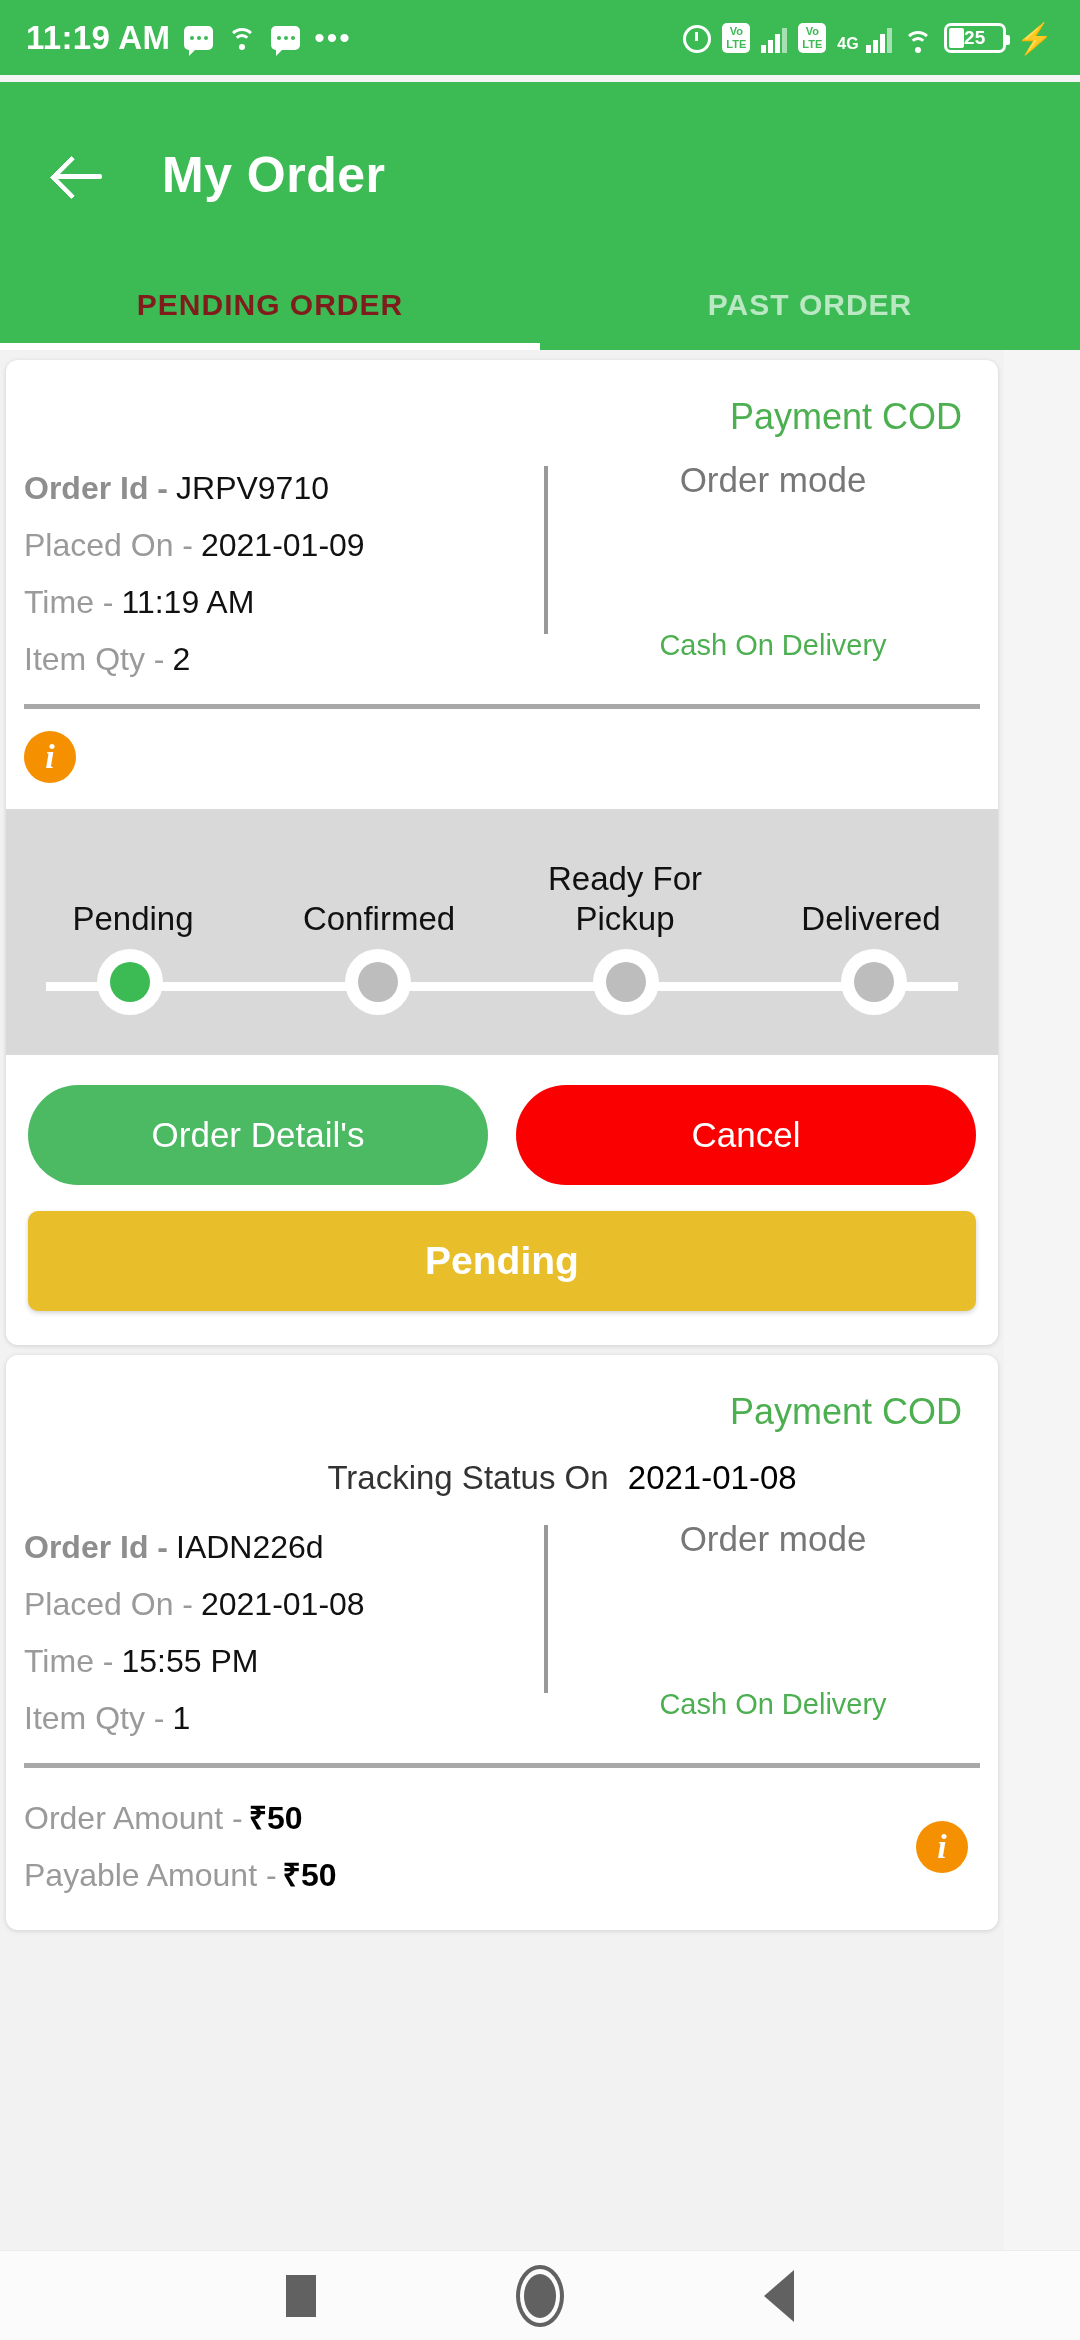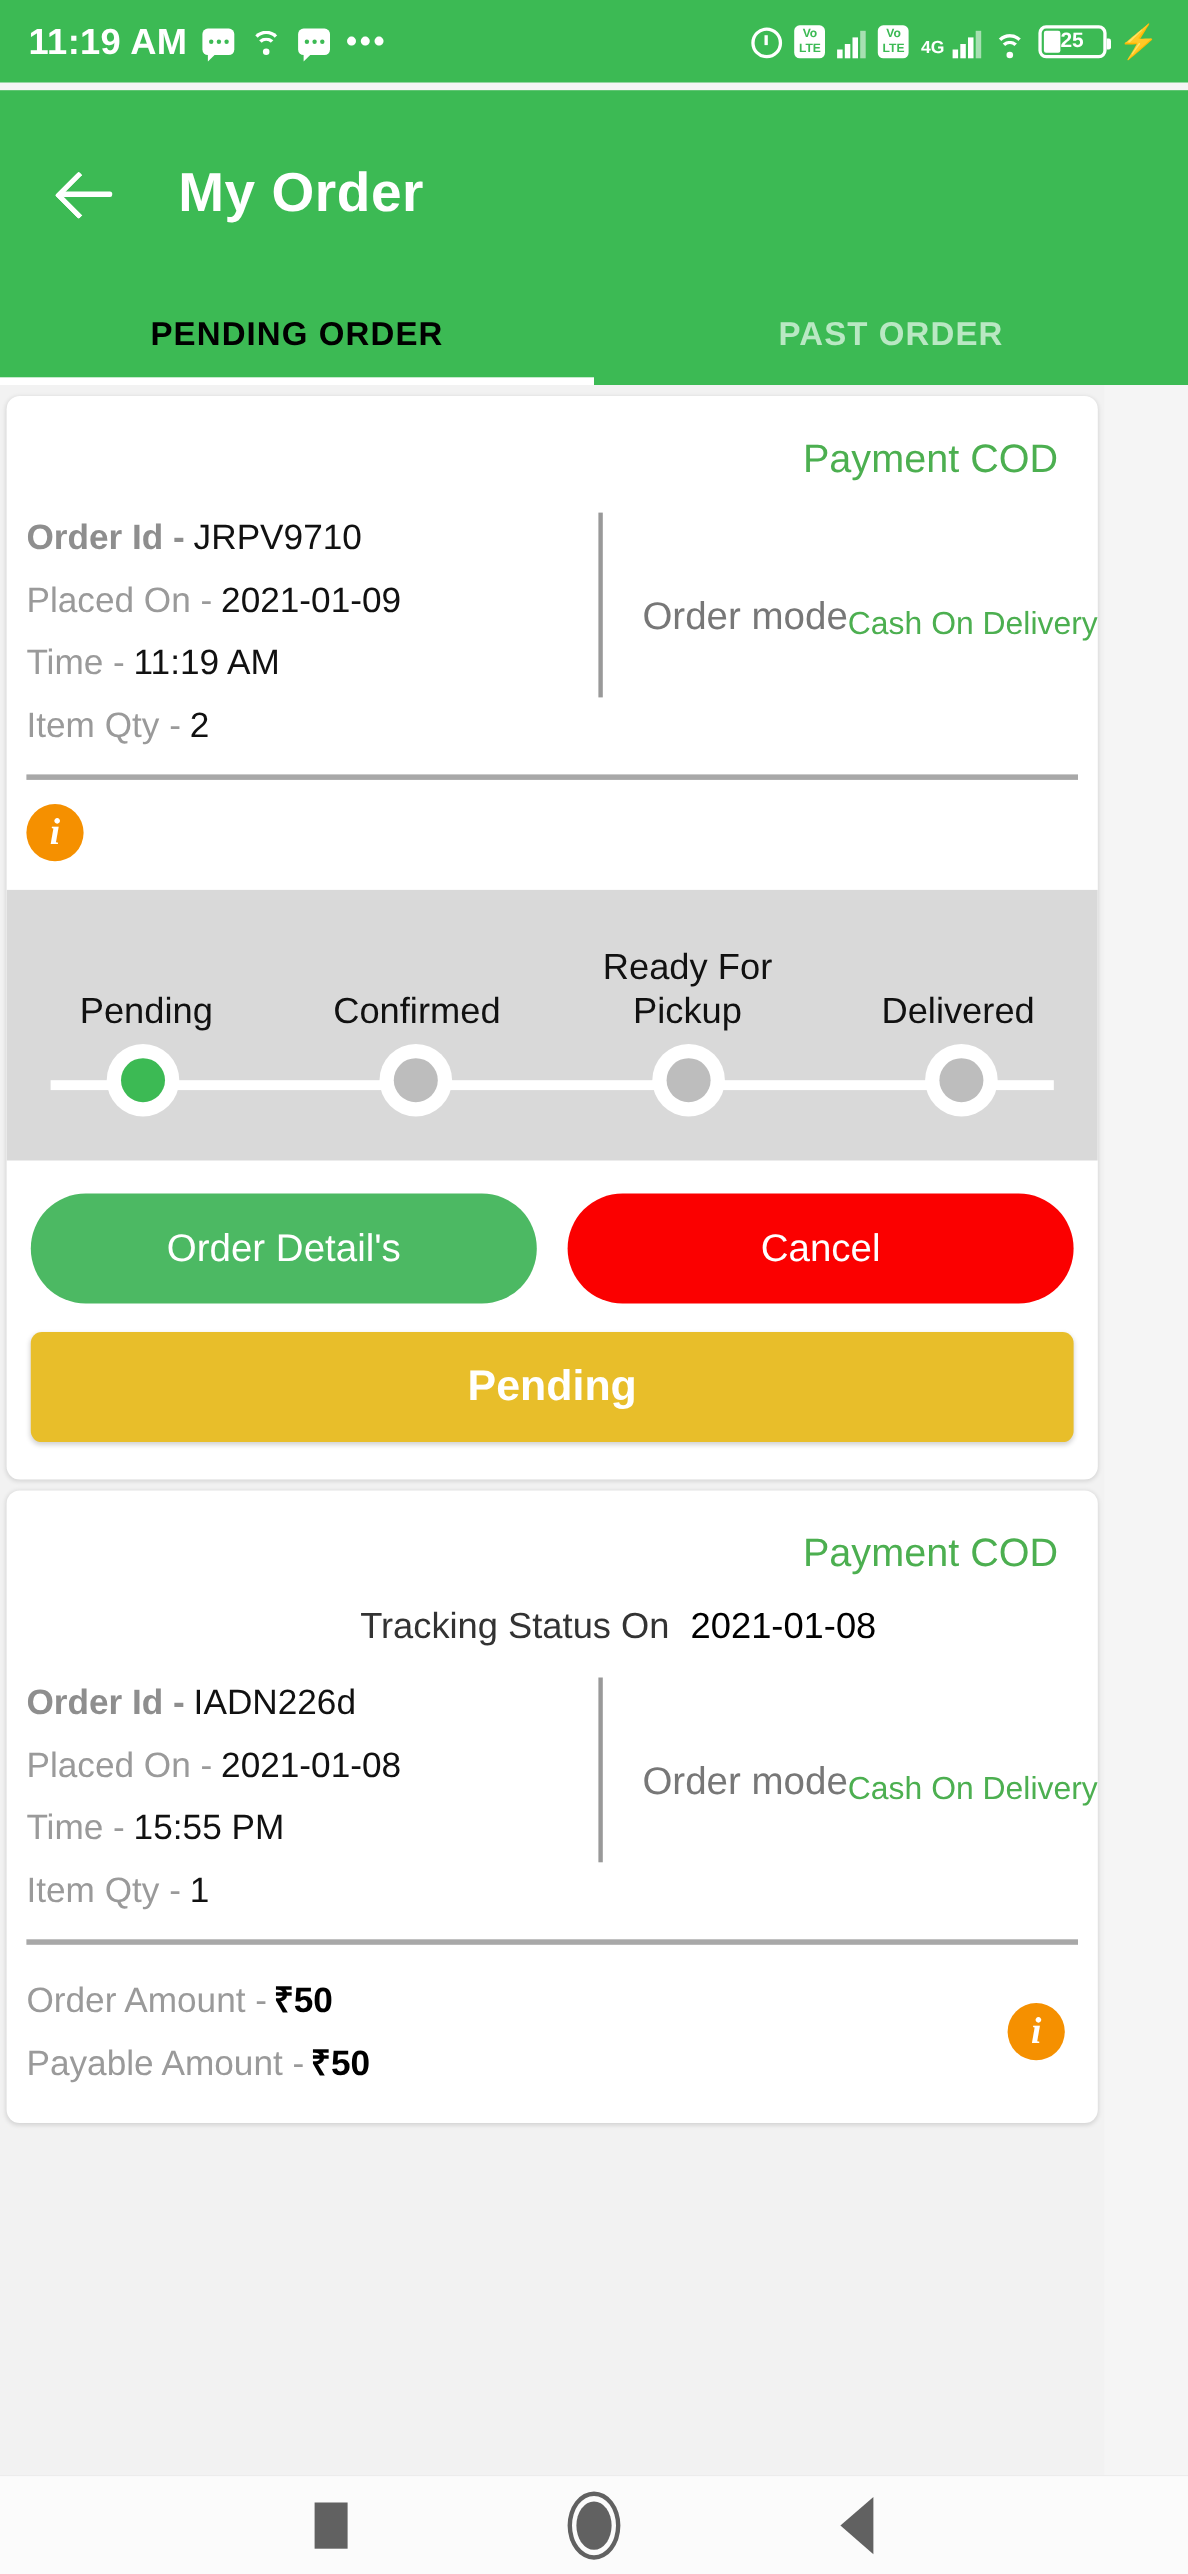--- a/index.html
+++ b/index.html
@@ -76,21 +76,21 @@
 
   
   .tabs {
     position:absolute; top:260px; left:0; width:1080px; height:90px;
     background:#3cba54; display:flex;
   }
   .tab {
     flex:1; display:flex; align-items:center; justify-content:center;
     font-size:30px; font-weight:bold; letter-spacing:1px; cursor:pointer; position:relative;
   }
-  .tab.active { color:#000000; }
+  .tab.active { color:#7f1d1d; }
   .tab.inactive { color:#b9e8c3; }
   .tab.active::after {
     content:""; position:absolute; bottom:0; left:0; width:100%; height:7px; background:#fff;
   }
 
   
   .content { position:absolute; top:350px; left:0; width:1004px; height:1900px; background:#f2f2f2; }
 
   .card {
     background:#fff; border-radius:12px; margin:10px 6px 0 6px;
@@ -107,21 +107,21 @@
 
   .mid {
     display:flex; margin-top:22px; padding:0 0 0 18px; position:relative;
   }
   .mid-left { width:520px; }
   .kv { font-size:32px; line-height:57px; white-space:nowrap; }
   .kv .k { color:#9a9a9a; }
   .kv.bold .k { color:#8e8e8e; font-weight:bold; }
   .kv .v { color:#111; margin-left:8px; }
   .vdiv { width:4px; background:#999; margin:6px 0 10px 0; height:168px; }
-  .mid-right { flex:1; display:flex; flex-direction:row; align-items:center; justify-content:flex-end; padding-bottom:26px; }
+  .mid-right { flex:1; display:flex; flex-direction:column; align-items:center; justify-content:space-between; padding-bottom:26px; }
   .om-label { font-size:35px; color:#777; }
   .om-value { font-size:29px; color:#4caf50; margin-top:12px; }
 
   .hdiv { height:5px; background:#a8a8a8; margin:16px 18px 0 18px; }
 
   .amounts { display:flex; align-items:center; padding:22px 30px 26px 18px; }
   .amt-col { flex:1; }
   .amt { font-size:32px; line-height:57px; }
   .amt .k { color:#9a9a9a; }
   .amt .v { color:#000; font-weight:bold; margin-left:6px; }

